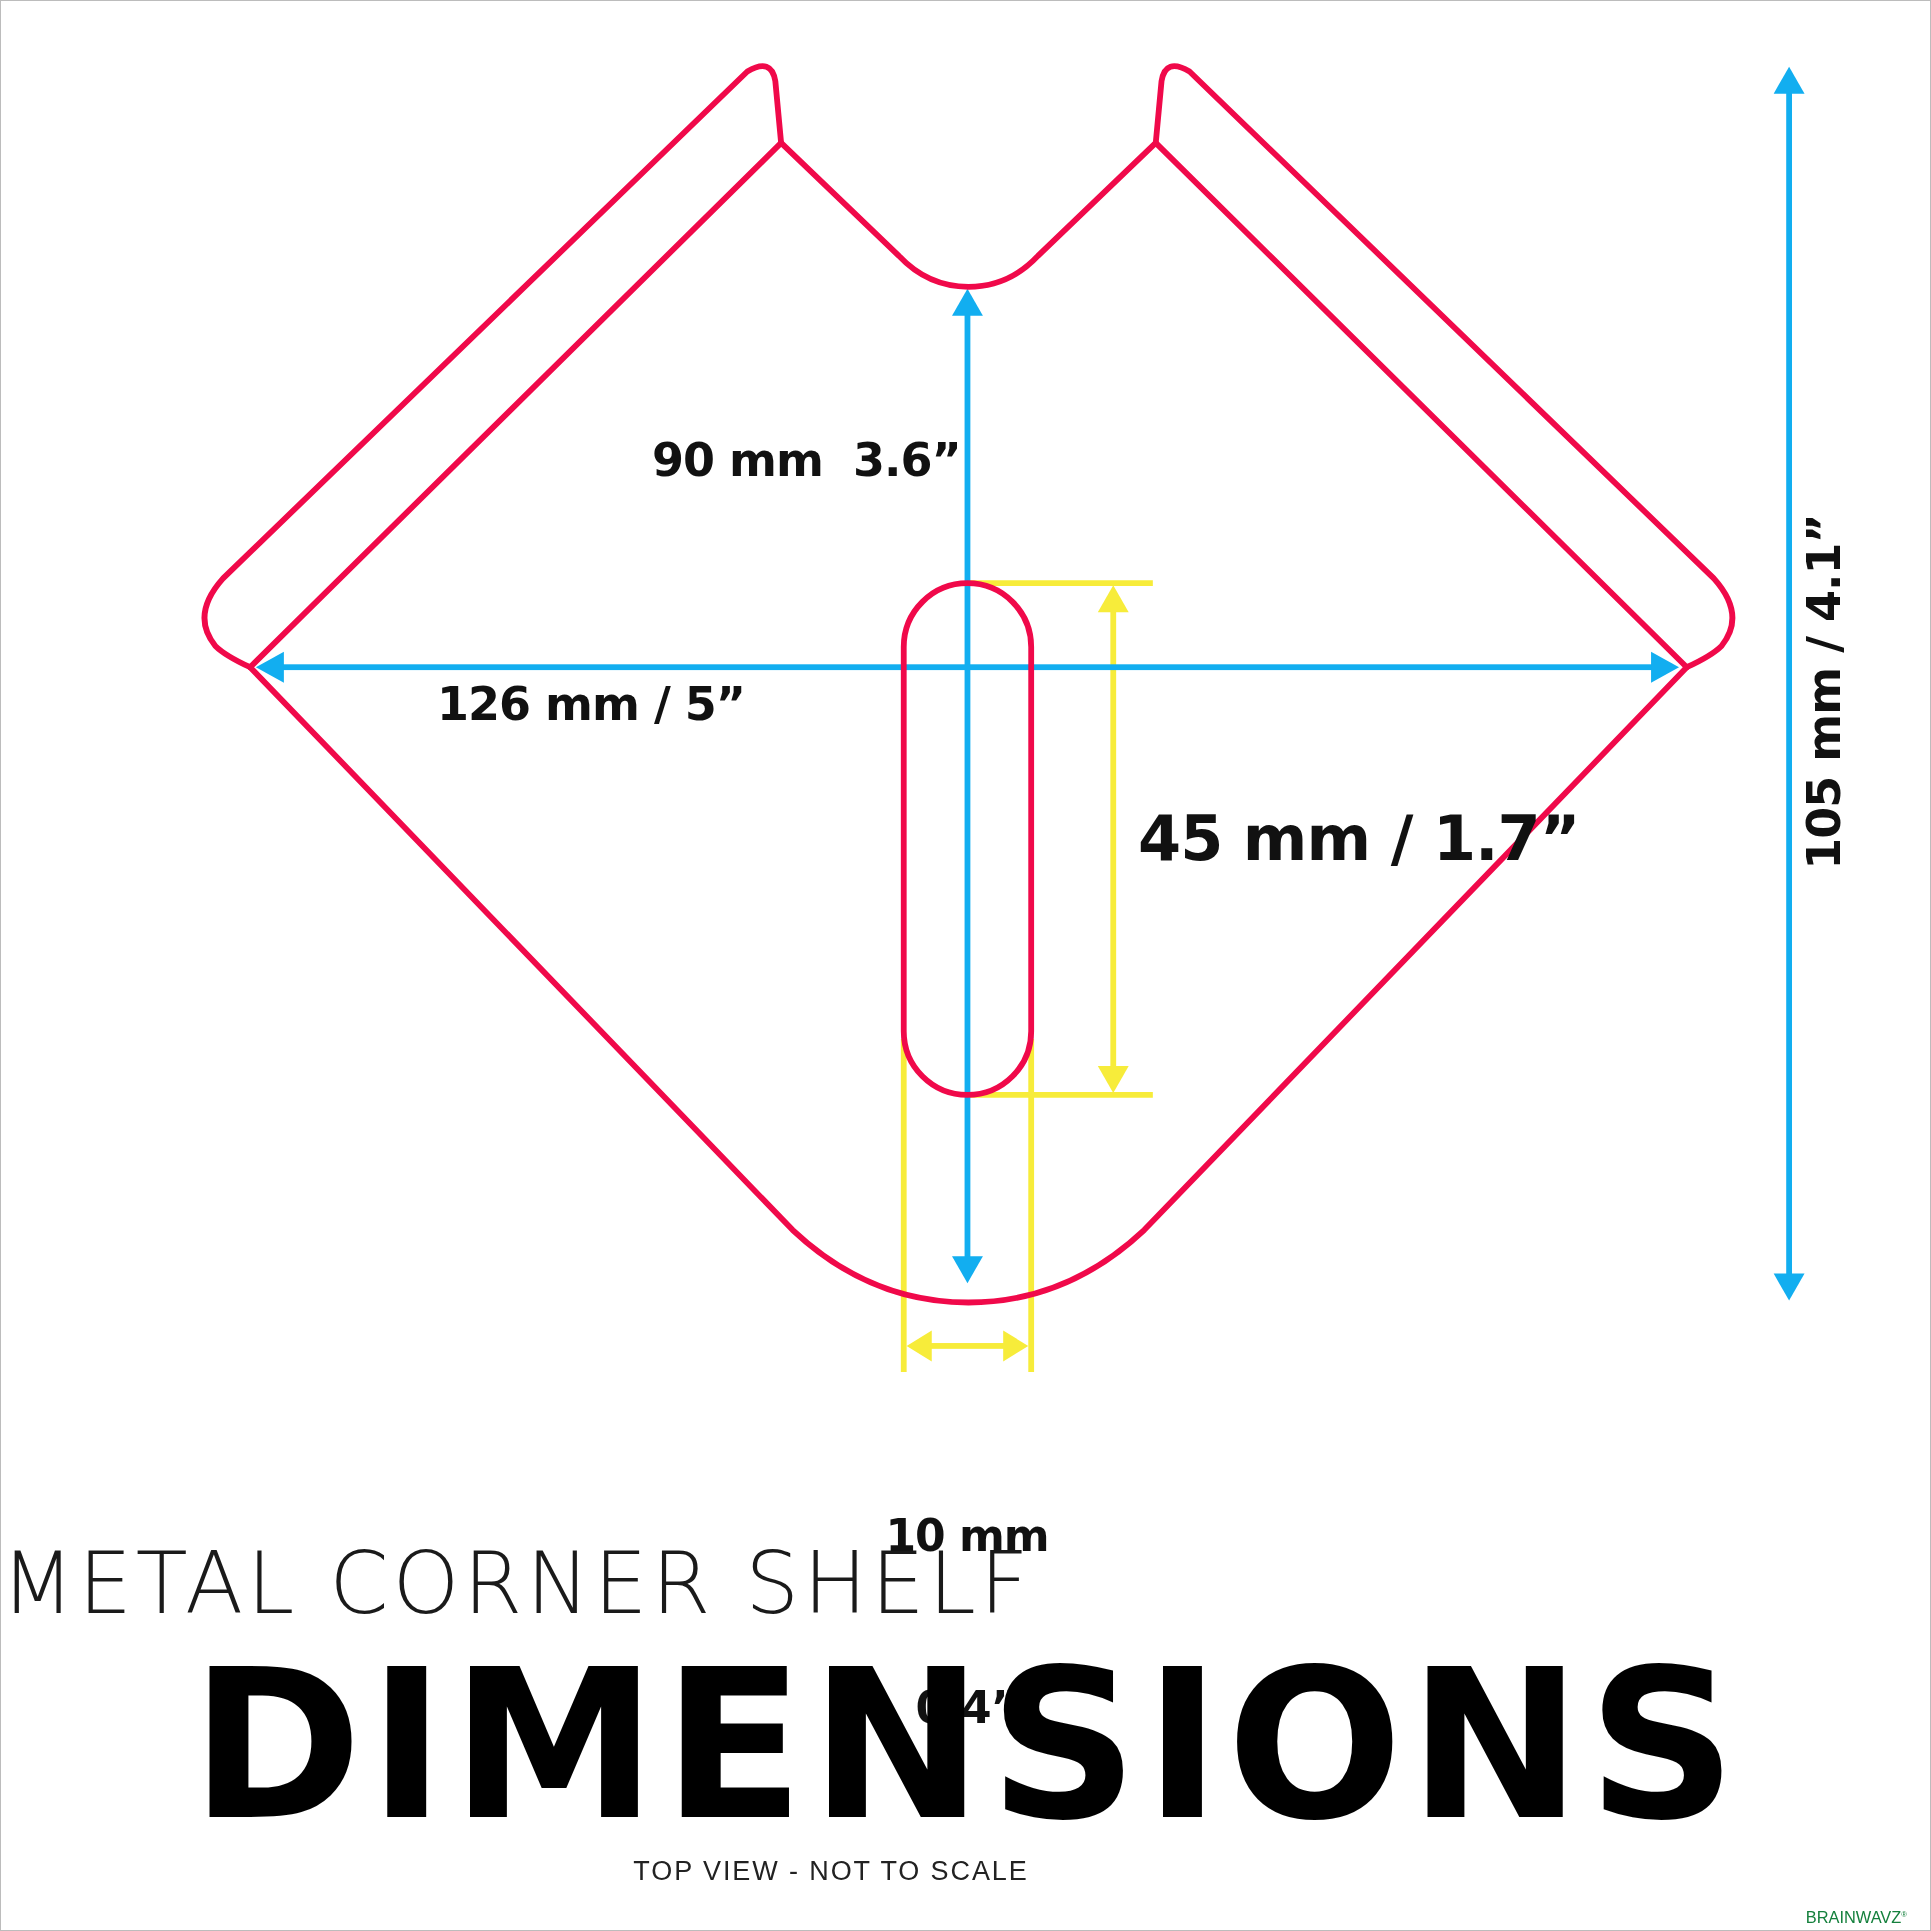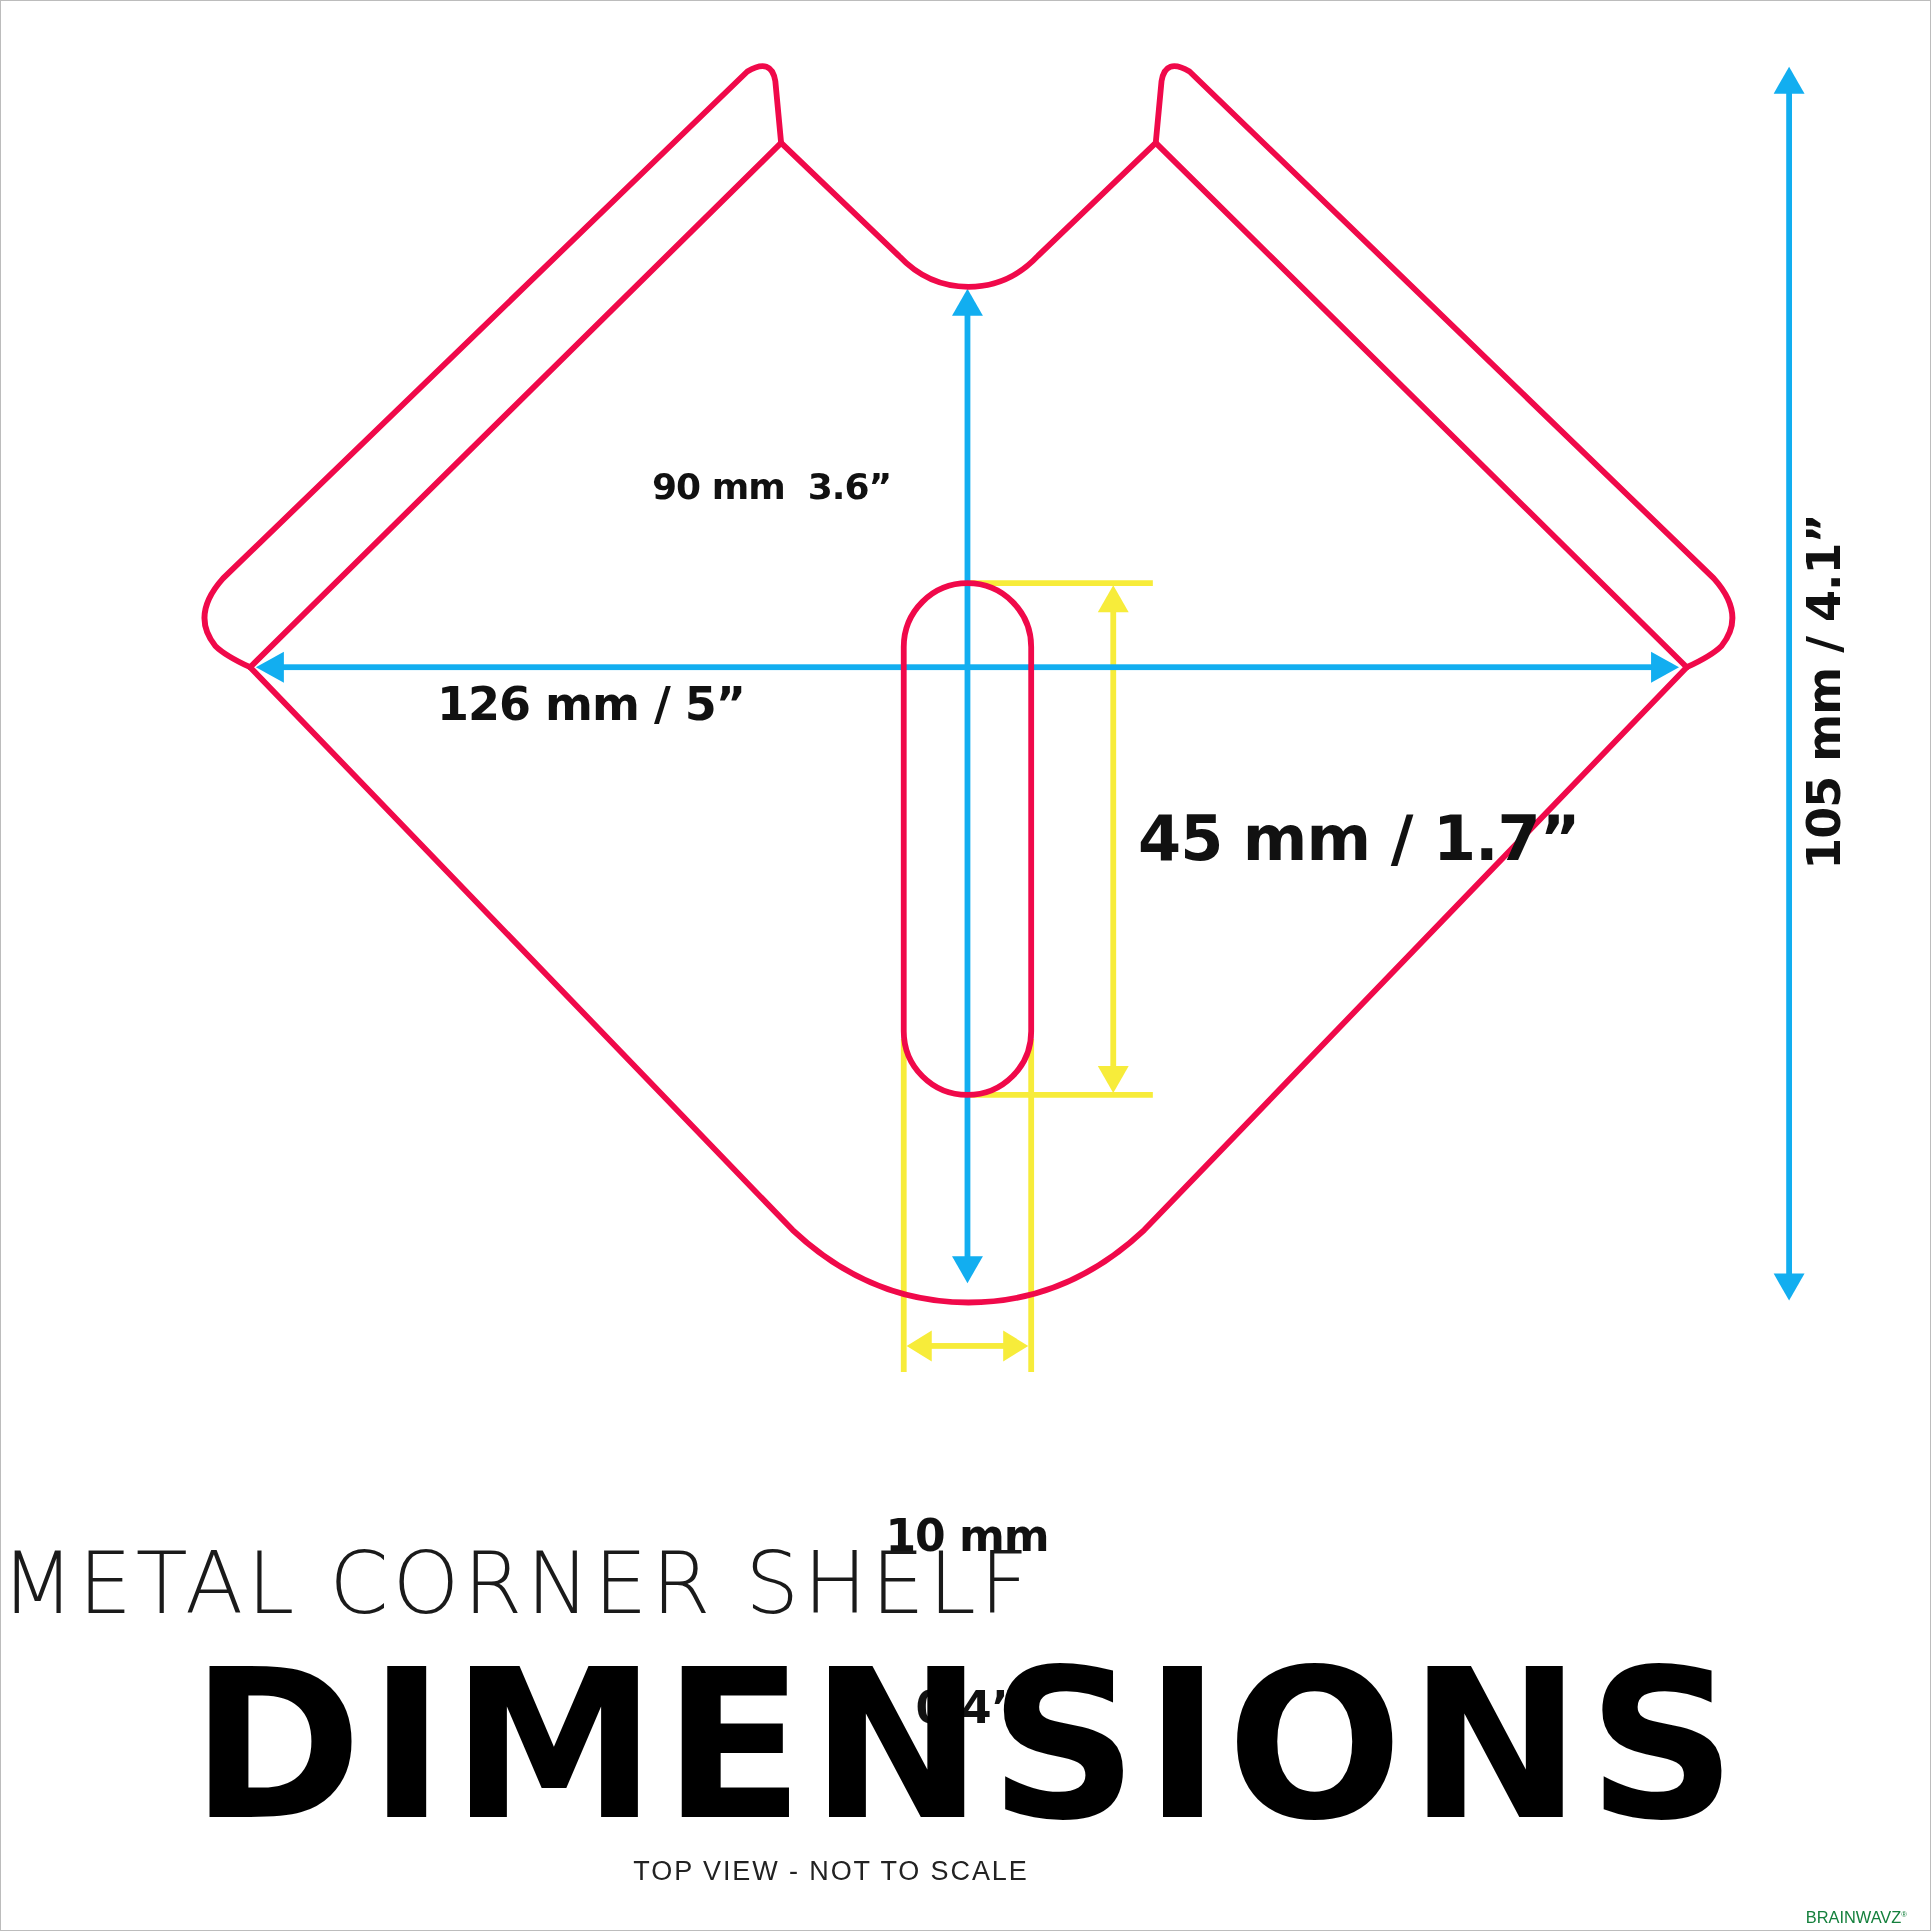--- a/index.html
+++ b/index.html
@@ -15,21 +15,21 @@
     svg.diagram { position: absolute; left: 0; top: 0; }
     .dim-label {
       position: absolute;
       font-family: "DejaVu Sans", "Liberation Sans", sans-serif;
       font-weight: bold;
       color: #111111;
       white-space: pre;
       line-height: 1;
       letter-spacing: -1px;
     }
-    #label-depth { left: 651px; top: 436px; font-size: 36px; margin-top: 32px; }
+    #label-depth { left: 651px; top: 436px; font-size: 46px; }
     #label-width { left: 436px; top: 680px; font-size: 46px; }
     #label-slot-length { left: 1137px; top: 807px; font-size: 62px; }
     #label-height {
       left: 1823px; top: 691px; font-size: 46px;
       transform: translate(-50%, -50%) rotate(-90deg);
     }
     #label-slot-width {
       left: 966px; top: 1392px; font-size: 44px;
       transform: translateX(-50%);
       text-align: center;

